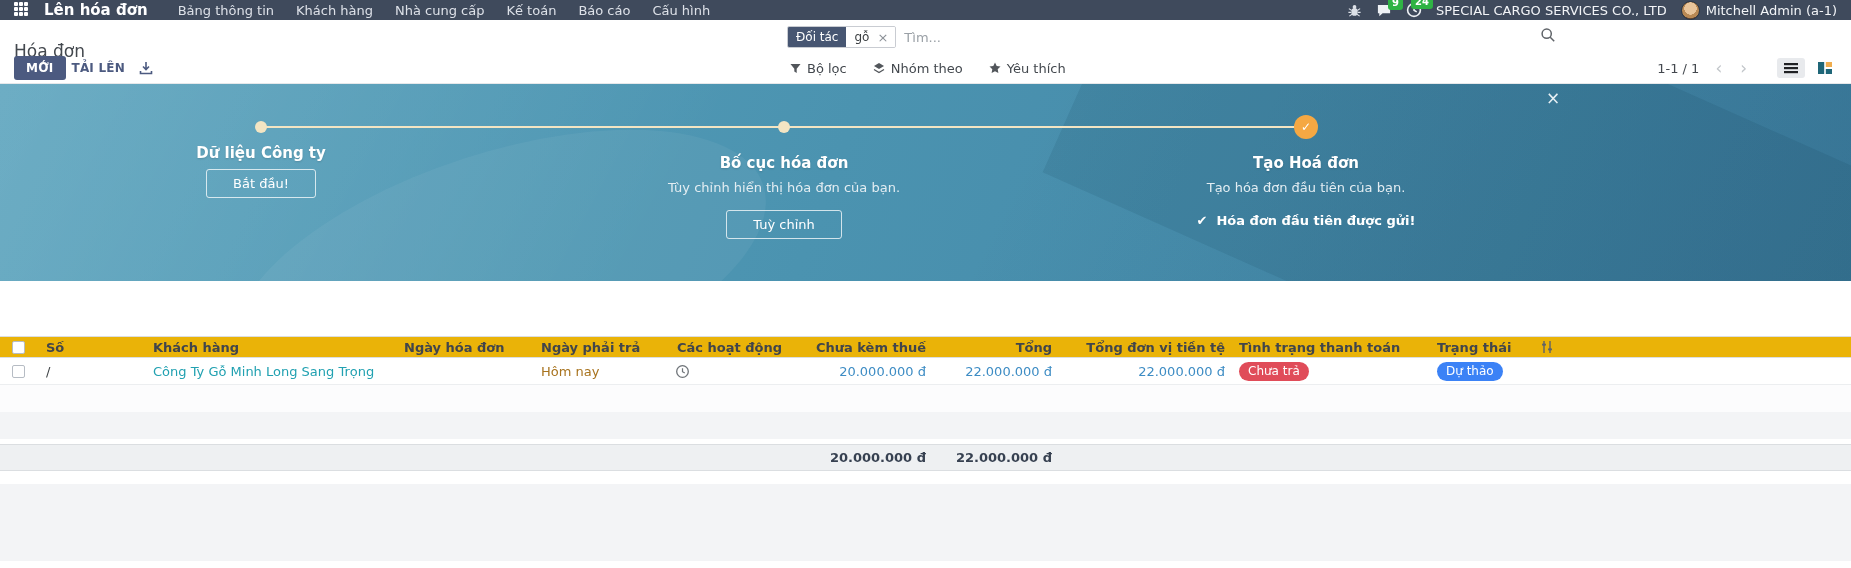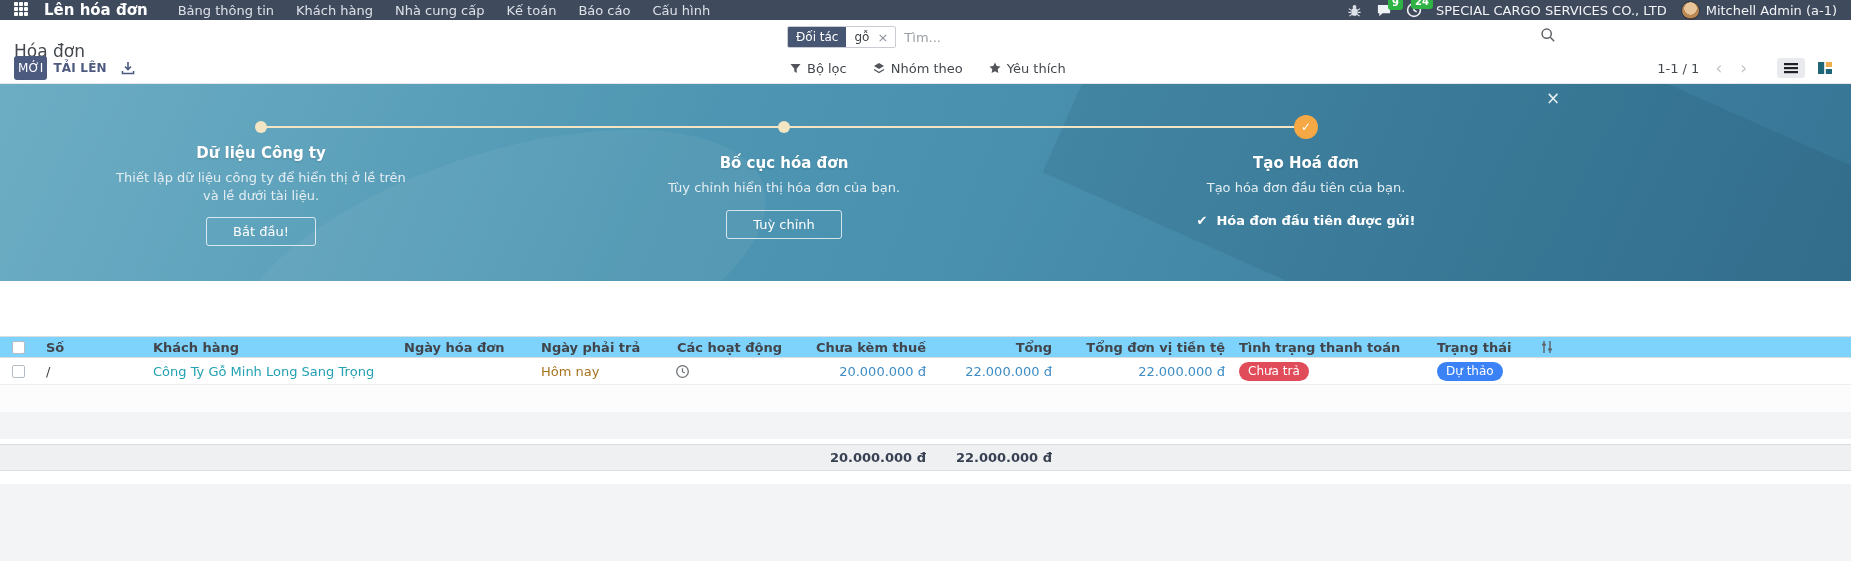--- a/index.html
+++ b/index.html
@@ -35,21 +35,21 @@
   .facet-label { background:#475672; color:#fff; font-size:12px; padding:3px 8px; display:flex; align-items:center; }
   .facet-value { background:#fff; color:#3c4043; font-size:12px; padding:3px 4px 3px 8px; display:flex; align-items:center; gap:5px; }
   .facet-remove { color:#8b9097; cursor:pointer; font-size:13px; line-height:1; padding:0 3px; }
   .search-input { border:none; outline:none; font-size:13px; color:#3c4043; margin-left:8px; width:160px;
     font-family:"DejaVu Sans","Liberation Sans",sans-serif; }
   .search-input::placeholder { color:#9aa0a6; }
   .magnifier { position:absolute; left:1540px; top:7px; cursor:pointer; }
 
   .cp-row2 { position:relative; height:32px; display:flex; align-items:center; padding:0 14px; }
   .btn-primary { background:#4c5a80; color:#fff; border:none; border-radius:3px; font-size:12px;
-    font-weight:400; padding:5px 4px; cursor:pointer; letter-spacing:.2px;
+    font-weight:700; padding:5px 12px; cursor:pointer; letter-spacing:.2px;
     font-family:"DejaVu Sans","Liberation Sans",sans-serif; }
   .btn-link { background:none; border:none; color:#4c5a80; font-size:12px; font-weight:700;
     margin-left:6px; cursor:pointer; letter-spacing:.2px; font-family:"DejaVu Sans","Liberation Sans",sans-serif; }
   .dl-icon { margin-left:14px; cursor:pointer; display:flex; align-items:center; }
   .search-menus { position:absolute; left:790px; top:0; height:32px; display:flex; align-items:center; gap:26px; }
   .sm-item { display:flex; align-items:center; gap:6px; font-size:13px; color:#43484e; cursor:pointer; }
   .pager-zone { position:absolute; right:12px; top:0; height:32px; display:flex; align-items:center; gap:10px; }
   .pager-range { font-size:13px; color:#43484e; margin-right:2px; }
   .pager-btn { color:#c2c6ca; font-size:17px; cursor:default; padding:0 4px; line-height:1; }
   .switcher { display:flex; align-items:center; gap:6px; margin-left:16px; }
@@ -80,21 +80,21 @@
   .step-done-line { display:flex; align-items:center; justify-content:center; gap:9px;
     font-size:13px; font-weight:700; color:#fff; margin-top:16px; }
   .banner-close { position:absolute; left:1546px; top:6px; color:#e9f1f5; font-size:17px;
     cursor:pointer; line-height:1; }
 
   
   .gap-white { height:55px; background:#fff; }
   .lgrid { display:grid;
     grid-template-columns:40px 107px 251px 137px 136px 114px 149px 126px 173px 198px 101px 1fr;
     align-items:center; width:1851px; }
-  .thead { height:22px; background:#7dd3fc; border-top:1px solid #dbdee1; border-bottom:1px solid #dbdee1;
+  .thead { height:22px; background:#eab308; border-top:1px solid #dbdee1; border-bottom:1px solid #dbdee1;
     font-size:13px; color:#41454b; font-weight:700; }
   .th { padding:0 6px; white-space:nowrap; overflow:hidden; cursor:pointer; }
   .th.num, .td.num { text-align:right; padding-right:8px; }
   .trow { height:27px; background:#fff; border-bottom:1px solid #eceef0; font-size:13px; color:#3c4043; }
   .td { padding:0 6px; white-space:nowrap; overflow:hidden; }
   .cb { width:13px; height:13px; border:1px solid #b6bcc4; border-radius:2px; background:#fff;
     display:inline-block; margin-left:12px; cursor:pointer; }
   .link-teal { color:#21a1b1; cursor:pointer; }
   .due-today { color:#a8731e; }
   .amt { color:#3d8cc4; }
@@ -245,21 +245,20 @@
   <div class="banner">
     <div class="photo-shape"></div>
     <div class="photo-shape2"></div>
     <div class="tl-line"></div>
     <div class="tl-dot" style="left:255px;"></div>
     <div class="tl-dot" style="left:778px;"></div>
     <div class="tl-done" style="left:1294px;">✓</div>
 
     <div class="step" style="left:111px; width:300px; top:60px;">
       <div class="step-title">Dữ liệu Công ty</div>
-      <div class="step-sub">Thiết lập dữ liệu công ty để hiển thị ở lề trên và lề dưới tài liệu.</div>
       <button class="step-btn">Bắt đầu!</button>
     </div>
 
     <div class="step" style="left:634px; width:300px; top:70px;">
       <div class="step-title">Bố cục hóa đơn</div>
       <div class="step-sub">Tùy chỉnh hiển thị hóa đơn của bạn.</div>
       <button class="step-btn">Tuỳ chỉnh</button>
     </div>
 
     <div class="step" style="left:1106px; width:400px; top:70px;">

